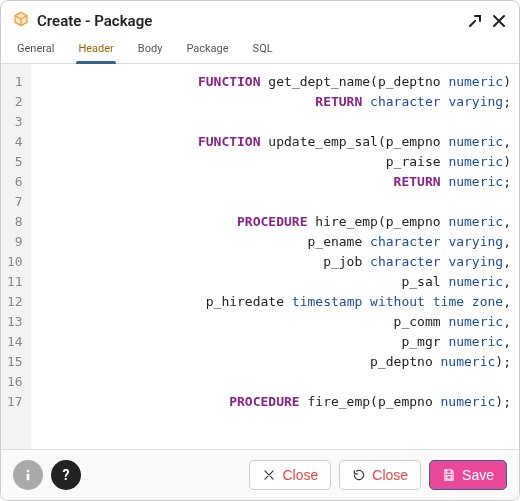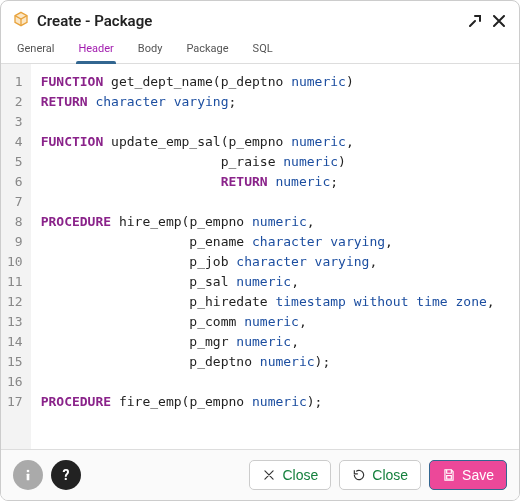--- a/index.html
+++ b/index.html
@@ -4,35 +4,35 @@
 <style>
   * { box-sizing: border-box; }
   html, body { margin:0; padding:0; font-family: -apple-system, BlinkMacSystemFont, "Segoe UI", Roboto, Helvetica, Arial, sans-serif; font-size:14px; color:#222; background:#fff; }
   .dialog { width:520px; height:501px; border:1px solid #ccc; display:flex; flex-direction:column; background:#fff; border-radius:8px; overflow:hidden; }
   .titlebar { display:flex; align-items:center; padding:10px 12px 6px 12px; gap:8px; }
   .titlebar .title { font-weight:600; font-size:15px; flex:0 0 auto; }
   .titlebar .spacer { flex:1 1 auto; }
   .titlebar .winbtn { width:16px; height:16px; display:flex; align-items:center; justify-content:center; cursor:pointer; color:#222; }
   .tabs { display:flex; gap:20px; padding:0 14px; border-bottom:1px solid #ddd; }
   .tab { padding:6px 2px 8px 2px; color:#555; cursor:pointer; position:relative; font-size:11px; }
-  .tab.active { color:#a21caf; }
+  .tab.active { color:#a16207; }
   .tab.active::after { content:""; position:absolute; left:0; right:0; bottom:-1px; height:3px; background:#326690; border-radius:2px 2px 0 0; }
   .editor { flex:1 1 auto; display:flex; overflow:hidden; background:#fff; border-bottom:1px solid #ddd; }
   .gutter { background:#f3f3f3; color:#888; font-family: ui-monospace, SFMono-Regular, Menlo, Consolas, monospace; font-size:13px; text-align:right; padding:8px 8px 8px 6px; user-select:none; min-width:28px; }
   .gutter div { height:20px; line-height:20px; }
-  .code { flex:1; font-family: ui-monospace, SFMono-Regular, Menlo, Consolas, monospace; font-size:13px; padding:8px 17px 8px 10px; white-space:pre; overflow:auto; color:#222; }
+  .code { flex:1; font-family: ui-monospace, SFMono-Regular, Menlo, Consolas, monospace; font-size:13px; padding:8px 8px 8px 10px; white-space:pre; overflow:auto; color:#222;text-align:right; }
   .code .line { height:20px; line-height:20px; }
   .kw { color:#8a238a; font-weight:600; }
   .type { color:#1c4ea0; }
   .footer { display:flex; align-items:center; padding:10px 12px; gap:8px; background:#fafafa; }
   .footer .spacer { flex:1 1 auto; }
   .iconbtn { width:30px; height:30px; border-radius:50%; display:flex; align-items:center; justify-content:center; cursor:pointer; }
   .iconbtn.grey { background:#aaa; color:#fff; }
   .iconbtn.dark { background:#222; color:#fff; font-weight:700; }
-  .btn { display:flex; align-items:center; gap:6px; border:1px solid #ccc; background:#fff; padding:6px 12px; border-radius:5px; cursor:pointer; color:#15803d; font-size:14px; }
+  .btn { display:flex; align-items:center; gap:6px; border:1px solid #ccc; background:#fff; padding:6px 12px; border-radius:5px; cursor:pointer; color:#ef4444; font-size:14px; }
   .btn.primary { background:#ec4899; border-color:#326690; color:#fff; }
   .btn svg { width:14px; height:14px; }
   .pkg-icon { width:16px; height:16px; }
 </style>
 </head>
 <body>
 
 <div class="dialog">
 
   <div class="titlebar">

